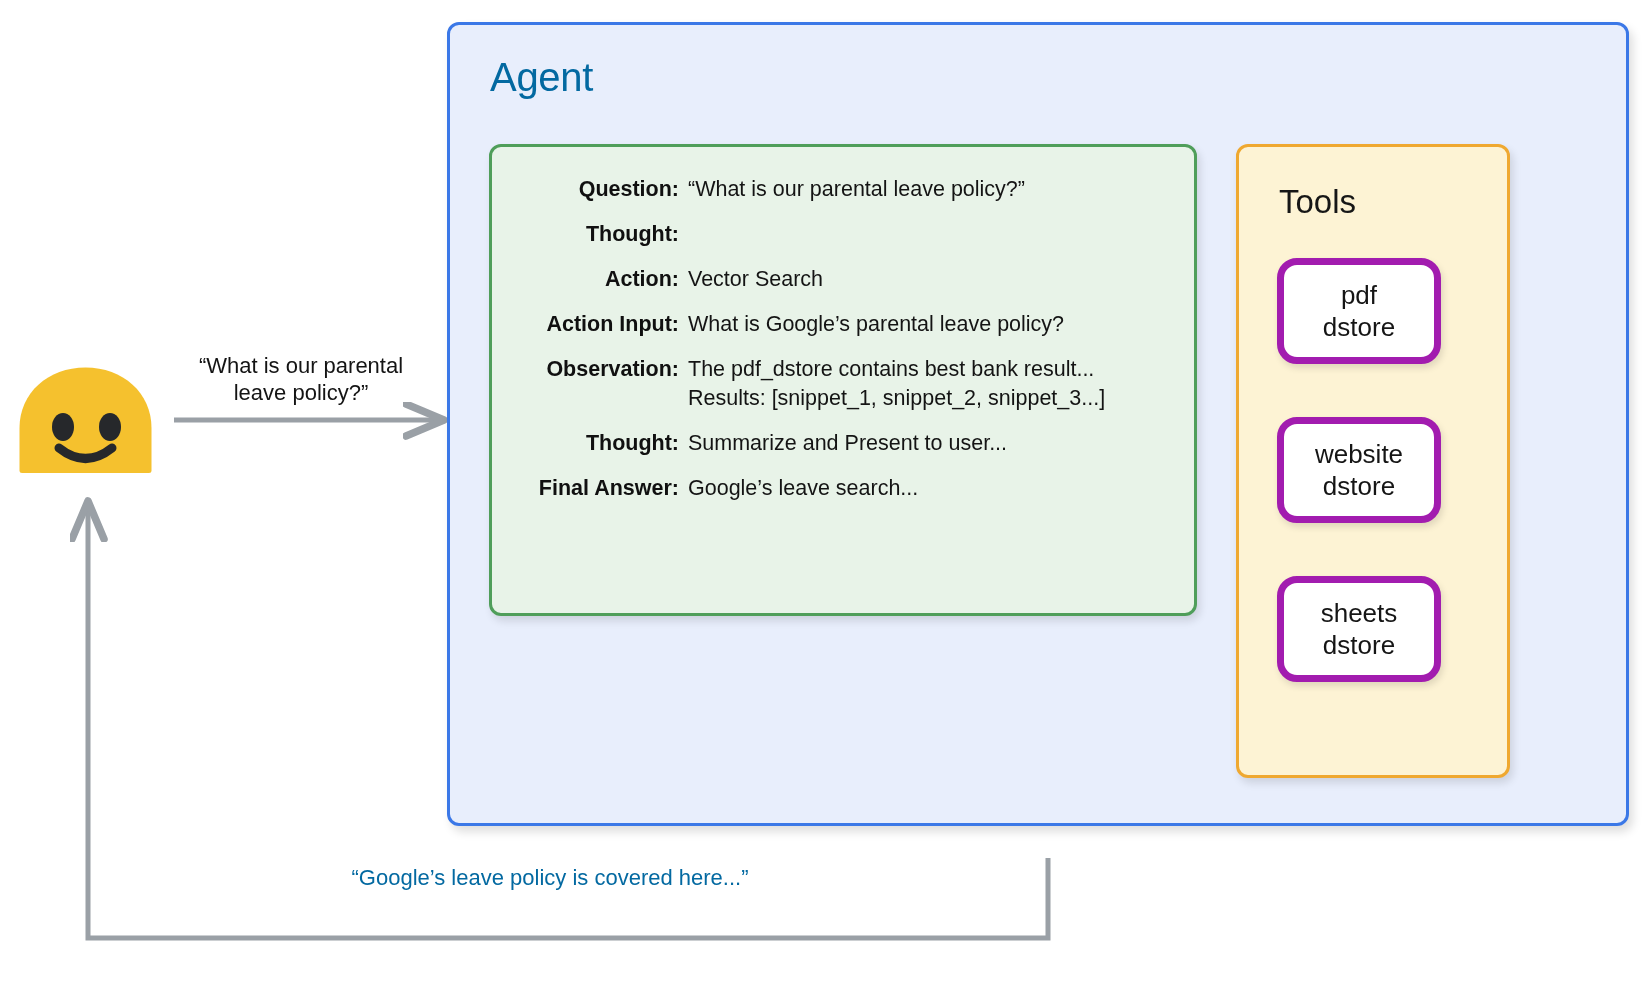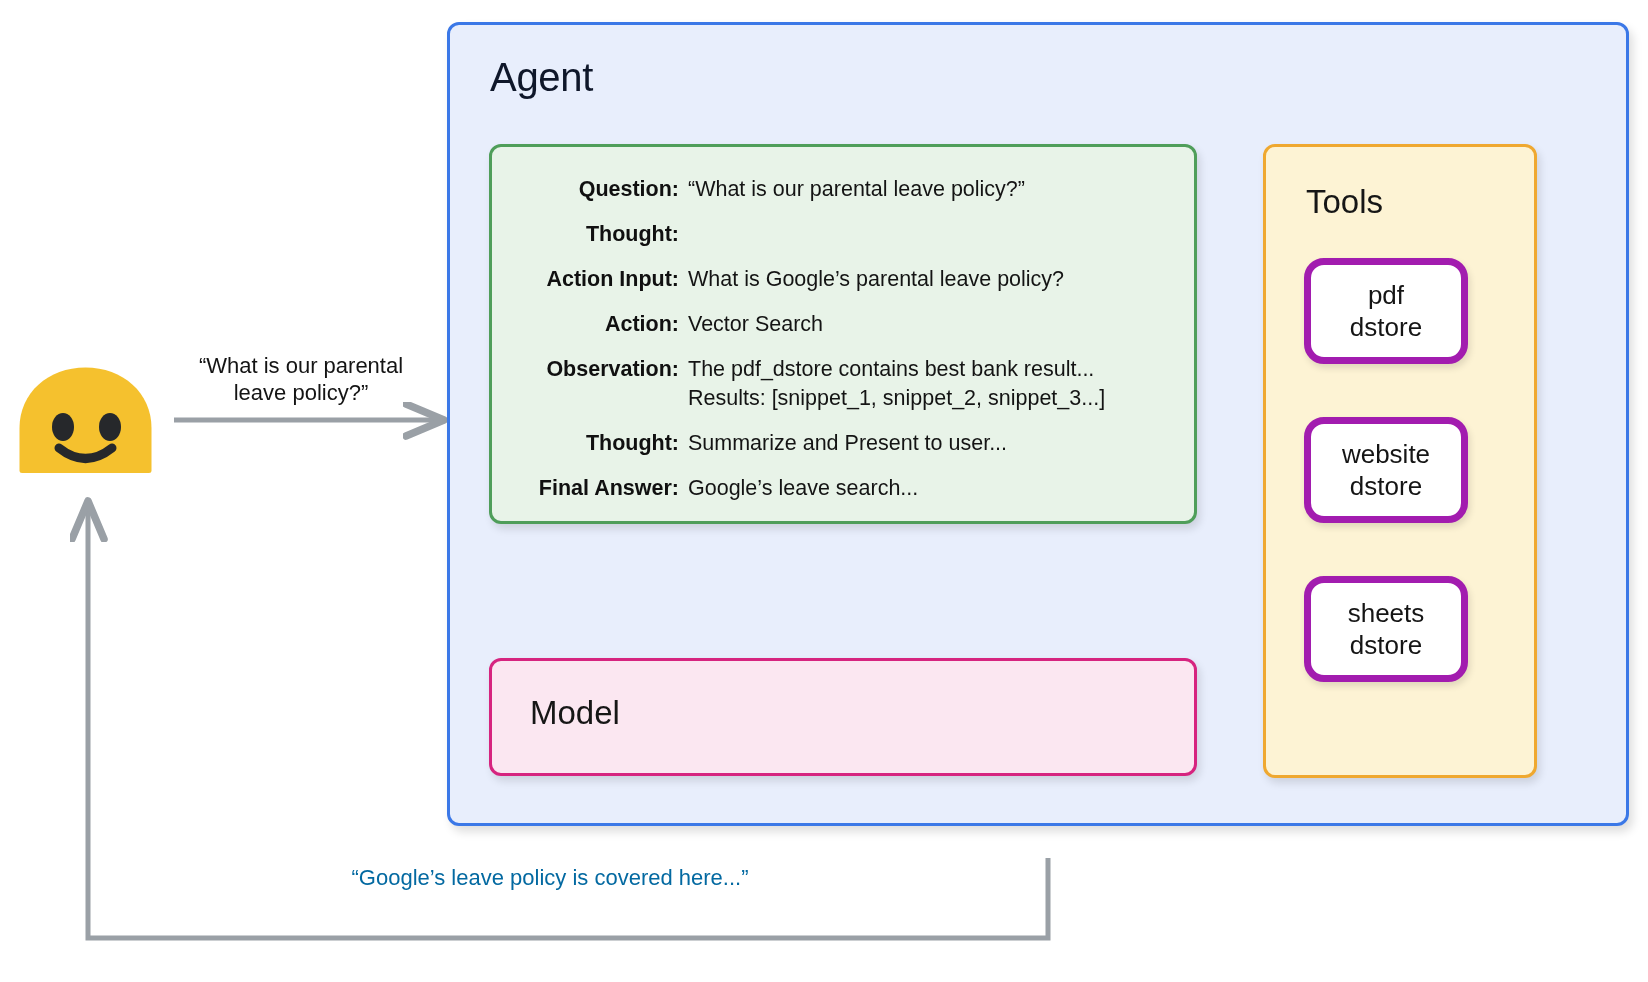--- a/index.html
+++ b/index.html
@@ -45,30 +45,30 @@
     box-sizing: border-box;
     box-shadow: 4px 6px 10px rgba(0,0,0,0.13);
   }
   .agent-title {
     position: absolute;
     left: 40px;
     top: 30px;
     font-size: 40px;
     font-weight: 400;
     letter-spacing: -0.3px;
-    color: #0f172a;
+    color: #0369a1;
   }
 
   
   .trace-box {
     position: absolute;
     left: 489px;
     top: 144px;
     width: 708px;
-    height: 380px;
+    height: 472px;
     background: #e8f3e8;
     border: 3px solid #4f9e5a;
     border-radius: 12px;
     box-sizing: border-box;
     box-shadow: 3px 5px 9px rgba(0,0,0,0.12);
   }
   .trace-rows {
     position: absolute;
     left: 0;
     top: 28px;
@@ -124,21 +124,20 @@
     position: absolute;
     left: 1236px;
     top: 144px;
     width: 274px;
     height: 634px;
     background: #fdf3d4;
     border: 3px solid #efa830;
     border-radius: 12px;
     box-sizing: border-box;
     box-shadow: 3px 5px 9px rgba(0,0,0,0.12);
-    margin-left: 27px;
   }
   .tools-title {
     position: absolute;
     left: 40px;
     top: 36px;
     font-size: 33px;
     color: #161616;
   }
   .tool-list {
     position: absolute;
@@ -247,27 +246,27 @@
       <div class="trace-row">
         <div class="trace-label">Question:</div>
         <div class="trace-value">“What is our parental leave policy?”</div>
       </div>
 
       <div class="trace-row">
         <div class="trace-label">Thought:</div>
       </div>
 
       <div class="trace-row">
+        <div class="trace-label">Action:</div>
+        <div class="trace-value">Vector Search</div>
+      </div>
+
+      <div class="trace-row">
         <div class="trace-label">Action Input:</div>
         <div class="trace-value">What is Google’s parental leave policy?</div>
-      </div>
-
-      <div class="trace-row">
-        <div class="trace-label">Action:</div>
-        <div class="trace-value">Vector Search</div>
       </div>
 
       <div class="trace-row">
         <div class="trace-label">Observation:</div>
         <div class="trace-value">The pdf_dstore contains best bank result...
 Results: [snippet_1, snippet_2, snippet_3...]</div>
       </div>
 
       <div class="trace-row">
         <div class="trace-label">Thought:</div>
@@ -275,23 +274,20 @@
       </div>
 
       <div class="trace-row">
         <div class="trace-label">Final Answer:</div>
         <div class="trace-value">Google’s leave search...</div>
       </div>
 
     </div>
   </div>
 
-  <div class="model-box">
-    <div class="model-title">Model</div>
-  </div>
 
   <div class="tools-box">
     <div class="tools-title">Tools</div>
     <div class="tool-list">
       <div class="tool-card">pdf
 dstore</div>
       <div class="tool-card">website
 dstore</div>
       <div class="tool-card">sheets
 dstore</div>

